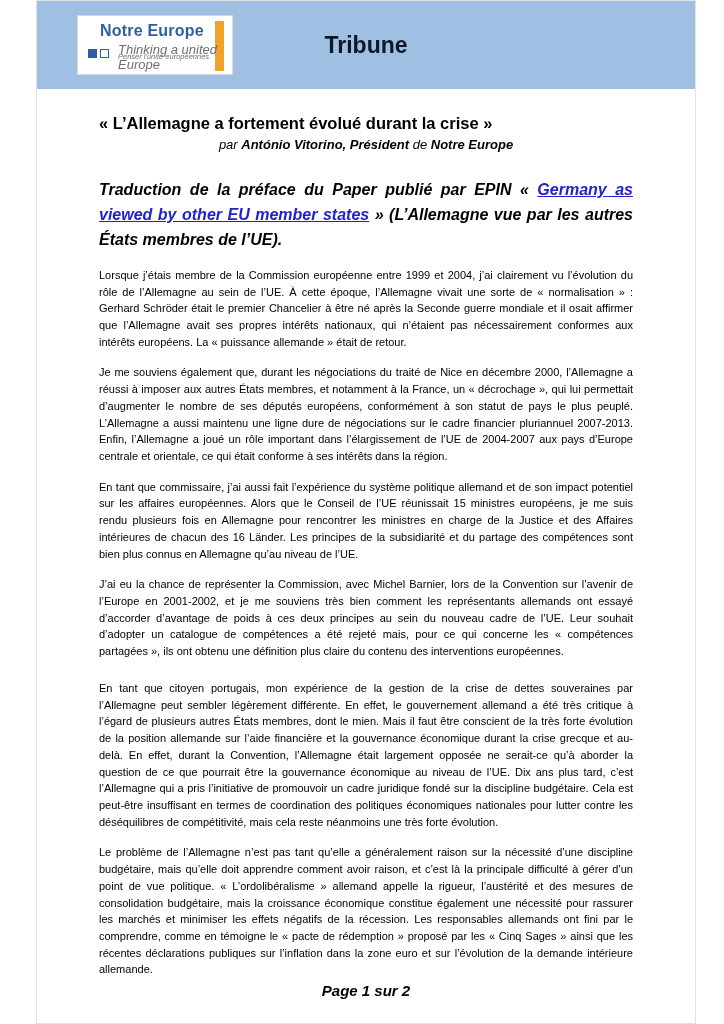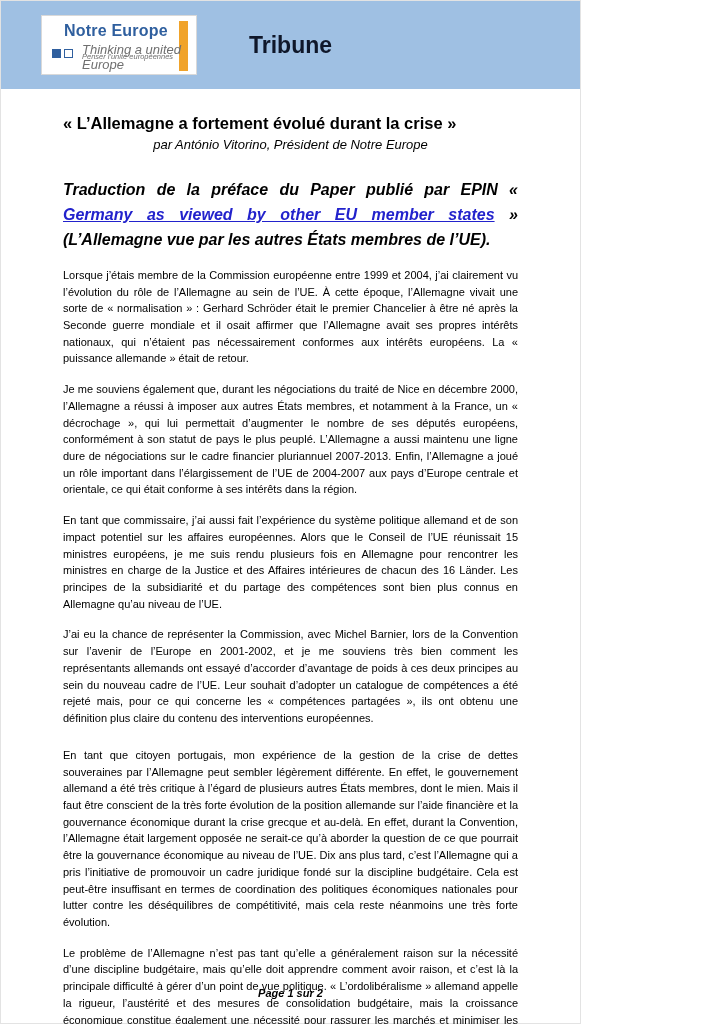--- a/index.html
+++ b/index.html
@@ -9,24 +9,25 @@
   body {
     width: 724px;
     height: 1024px;
     background: #ffffff;
     font-family: "Liberation Sans", sans-serif;
     color: #000000;
     overflow: hidden;
   }
   .page {
     position: relative;
-    width: 581px;
+    width: 660px;
     height: 1024px;
     box-sizing: border-box;
     border: 1px solid #e3e3e3;
+    margin-left: 36px;
   }
   
   .banner {
     position: relative;
     height: 88px;
     background: #9fc0e3;
     display: flex;
     align-items: center;
   }
   .logo-box {
@@ -119,21 +120,21 @@
     margin-top: 24px;
     line-height: 1.3;
   }
   .doc-subtitle {
     text-align: center;
     font-size: 13px;
     font-style: italic;
     margin-top: 3px;
   }
   .doc-subtitle b {
-    font-weight: normal;
+    font-weight: bold;
   }
   .lead {
     margin-top: 26px;
     font-size: 16px;
     font-weight: bold;
     font-style: italic;
     line-height: 1.55;
     text-align: justify;
   }
   .lead a {
@@ -148,21 +149,21 @@
   }
   p.para.gap {
     margin-top: 20px;
   }
   .footer {
     position: absolute;
     left: 0;
     right: 0;
     bottom: 24px;
     text-align: center;
-    font-size: 11px;
+    font-size: 15px;
     font-weight: bold;
     font-style: italic;
   }
 </style>
 </head>
 <body>
 
 <div class="page">
 
   <div class="banner">

